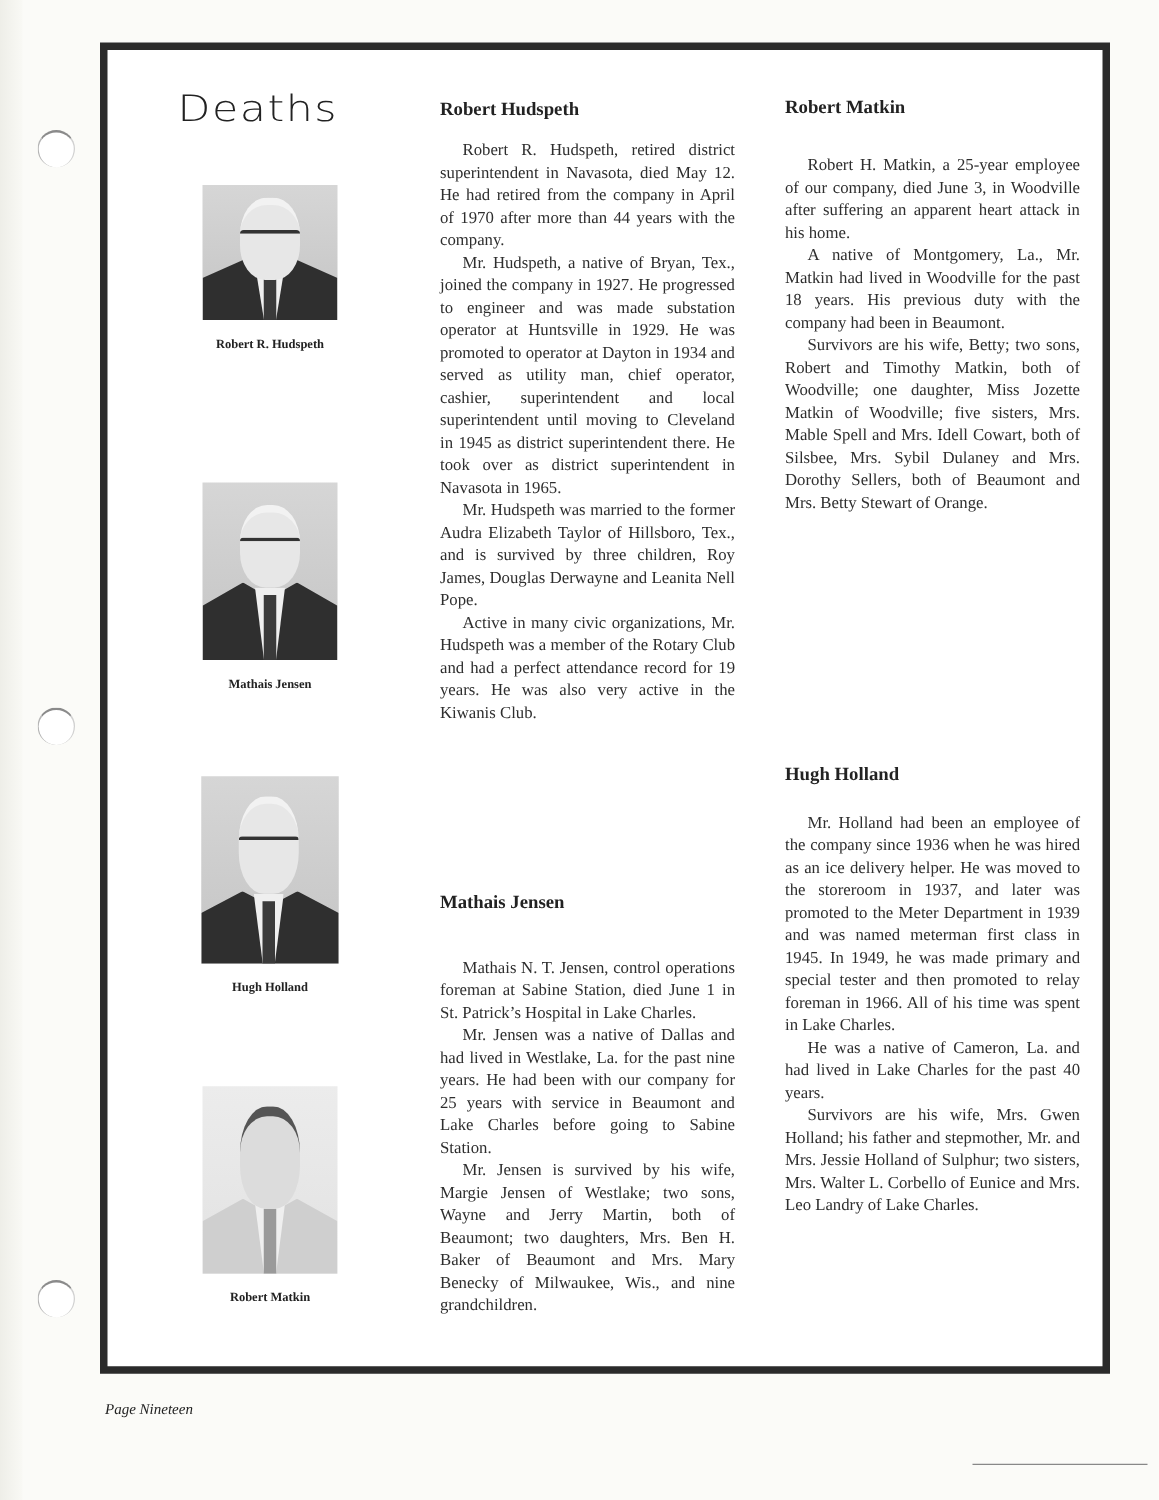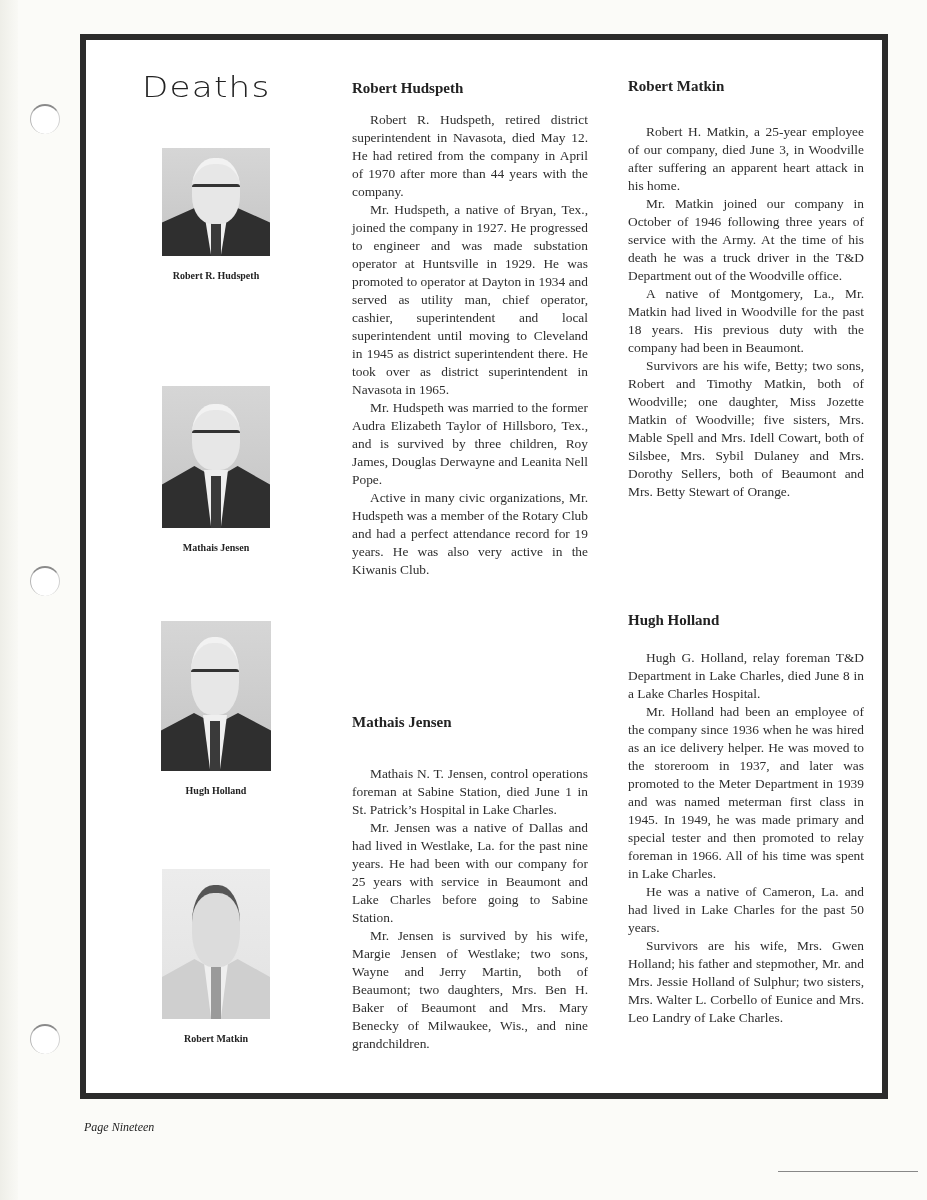--- a/index.html
+++ b/index.html
@@ -154,31 +154,29 @@
       <p>Mathais N. T. Jensen, control operations foreman at Sabine Station, died June 1 in St. Patrick’s Hospital in Lake Charles.</p>
       <p>Mr. Jensen was a native of Dallas and had lived in Westlake, La. for the past nine years. He had been with our company for 25 years with service in Beaumont and Lake Charles before going to Sabine Station.</p>
       <p>Mr. Jensen is survived by his wife, Margie Jensen of Westlake; two sons, Wayne and Jerry Martin, both of Beaumont; two daughters, Mrs. Ben H. Baker of Beaumont and Mrs. Mary Benecky of Milwaukee, Wis., and nine grandchildren.</p>
     </div>
   </div>
 
   <div class="article" style="left:542px;top:38px">
     <h2>Robert Matkin</h2>
     <div class="body" style="margin-top:28px">
       <p>Robert H. Matkin, a 25-year employee of our company, died June 3, in Woodville after suffering an apparent heart attack in his home.</p>
-      <p>Mr. Matkin joined our company in October of 1946 following three years of service with the Army. At the time of his death he was a truck driver in the T&amp;D Department out of the Woodville office.</p>
       <p>A native of Montgomery, La., Mr. Matkin had lived in Woodville for the past 18 years. His previous duty with the company had been in Beaumont.</p>
       <p>Survivors are his wife, Betty; two sons, Robert and Timothy Matkin, both of Woodville; one daughter, Miss Jozette Matkin of Woodville; five sisters, Mrs. Mable Spell and Mrs. Idell Cowart, both of Silsbee, Mrs. Sybil Dulaney and Mrs. Dorothy Sellers, both of Beaumont and Mrs. Betty Stewart of Orange.</p>
     </div>
   </div>
 
   <div class="article" style="left:542px;top:572px">
     <h2>Hugh Holland</h2>
     <div class="body" style="margin-top:20px">
-      <p>Hugh G. Holland, relay foreman T&amp;D Department in Lake Charles, died June 8 in a Lake Charles Hospital.</p>
       <p>Mr. Holland had been an employee of the company since 1936 when he was hired as an ice delivery helper. He was moved to the storeroom in 1937, and later was promoted to the Meter Department in 1939 and was named meterman first class in 1945. In 1949, he was made primary and special tester and then promoted to relay foreman in 1966. All of his time was spent in Lake Charles.</p>
-      <p>He was a native of Cameron, La. and had lived in Lake Charles for the past 50 years.</p>
+      <p>He was a native of Cameron, La. and had lived in Lake Charles for the past 40 years.</p>
       <p>Survivors are his wife, Mrs. Gwen Holland; his father and stepmother, Mr. and Mrs. Jessie Holland of Sulphur; two sisters, Mrs. Walter L. Corbello of Eunice and Mrs. Leo Landry of Lake Charles.</p>
     </div>
   </div>
 </div>
 
 <div class="footer">Page Nineteen</div>
 <div class="footer-rule"></div>
 
 </body></html>

